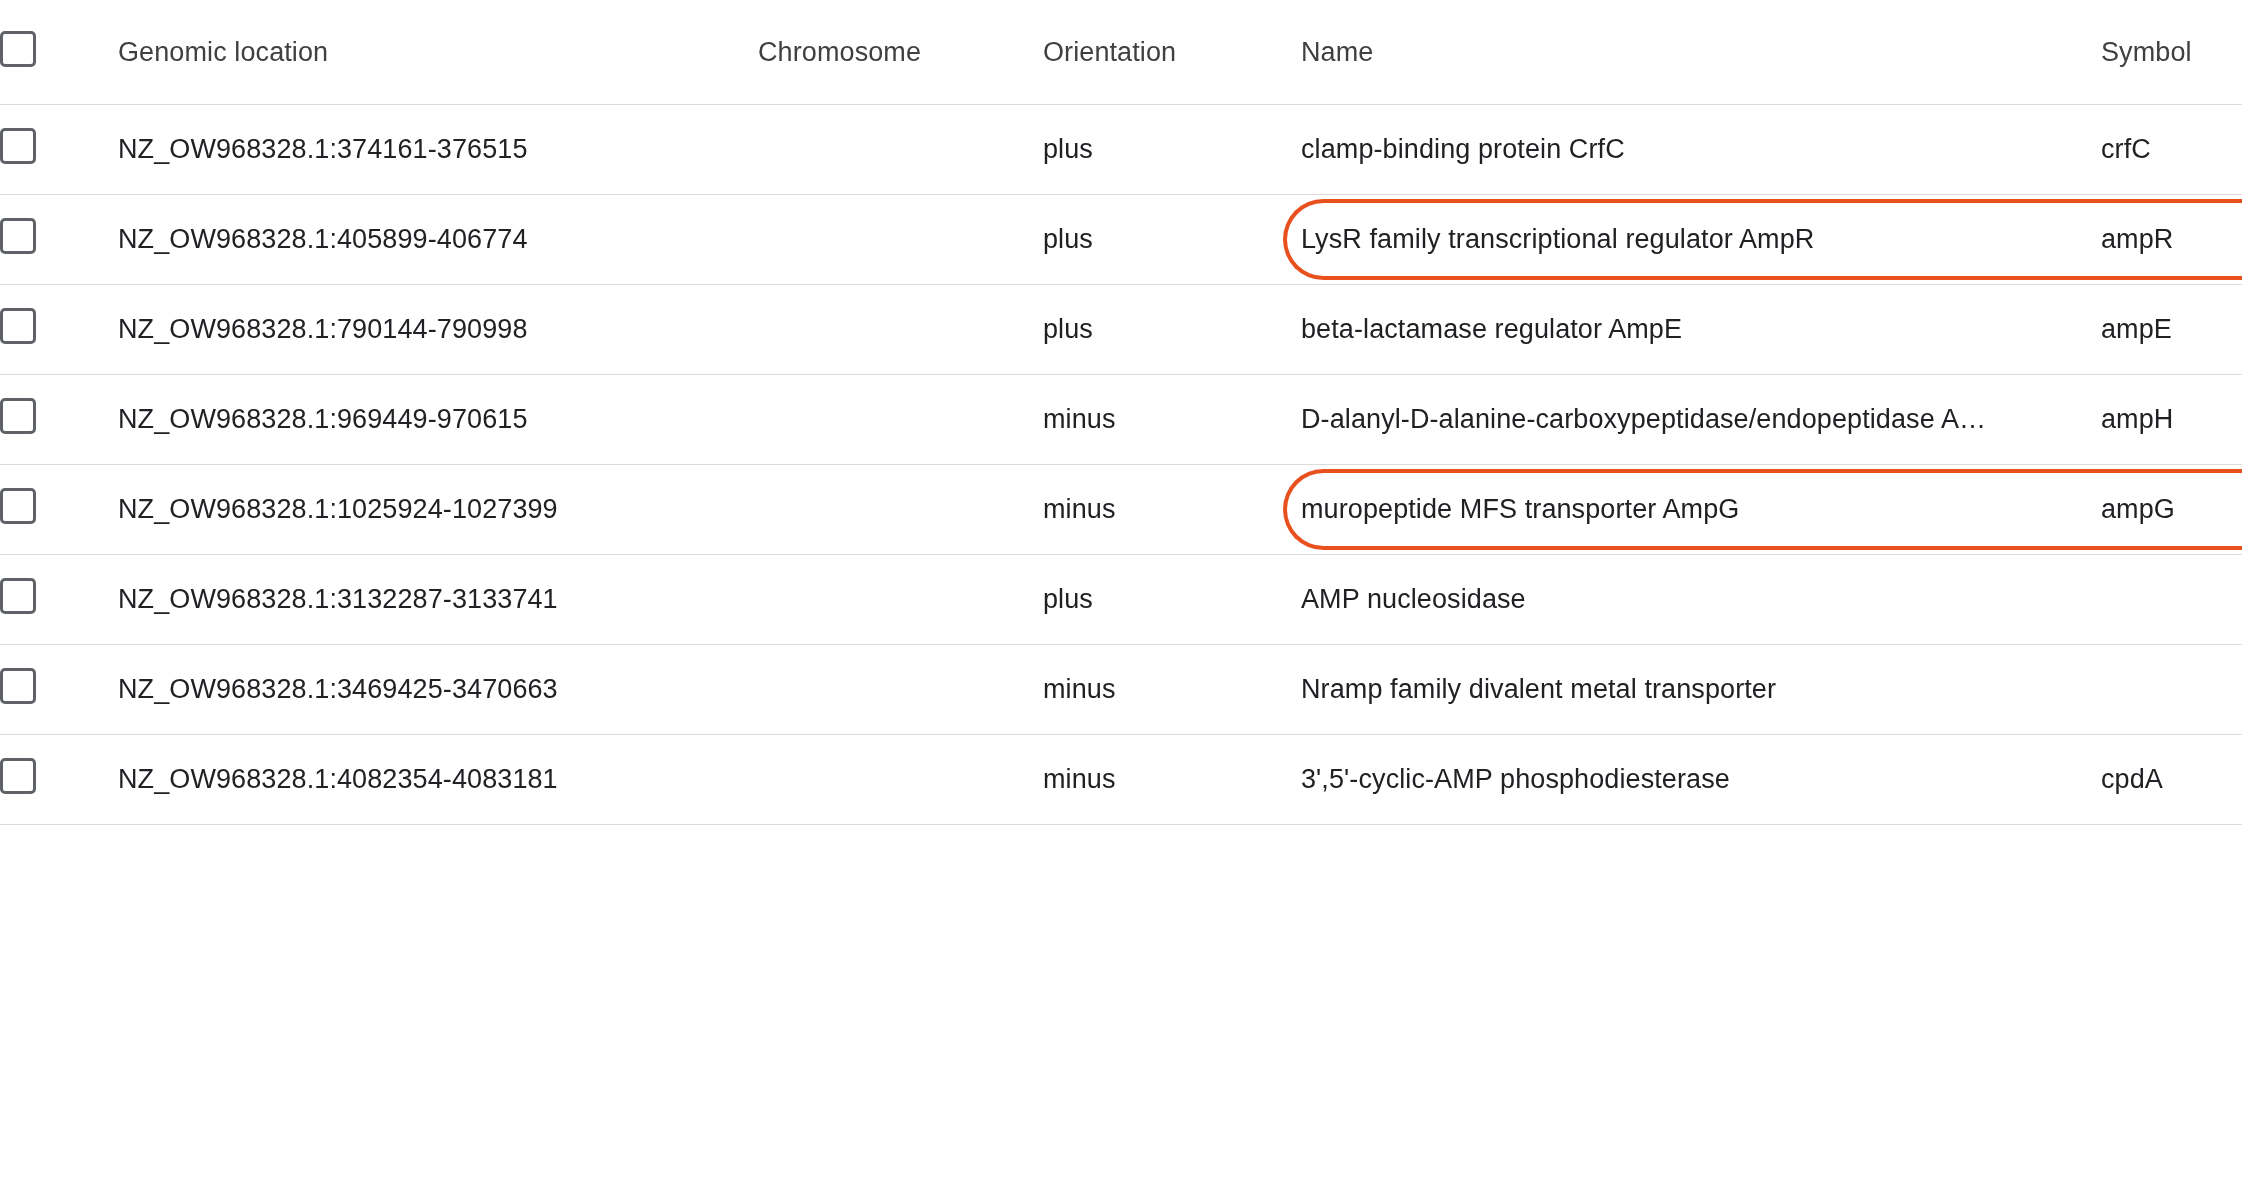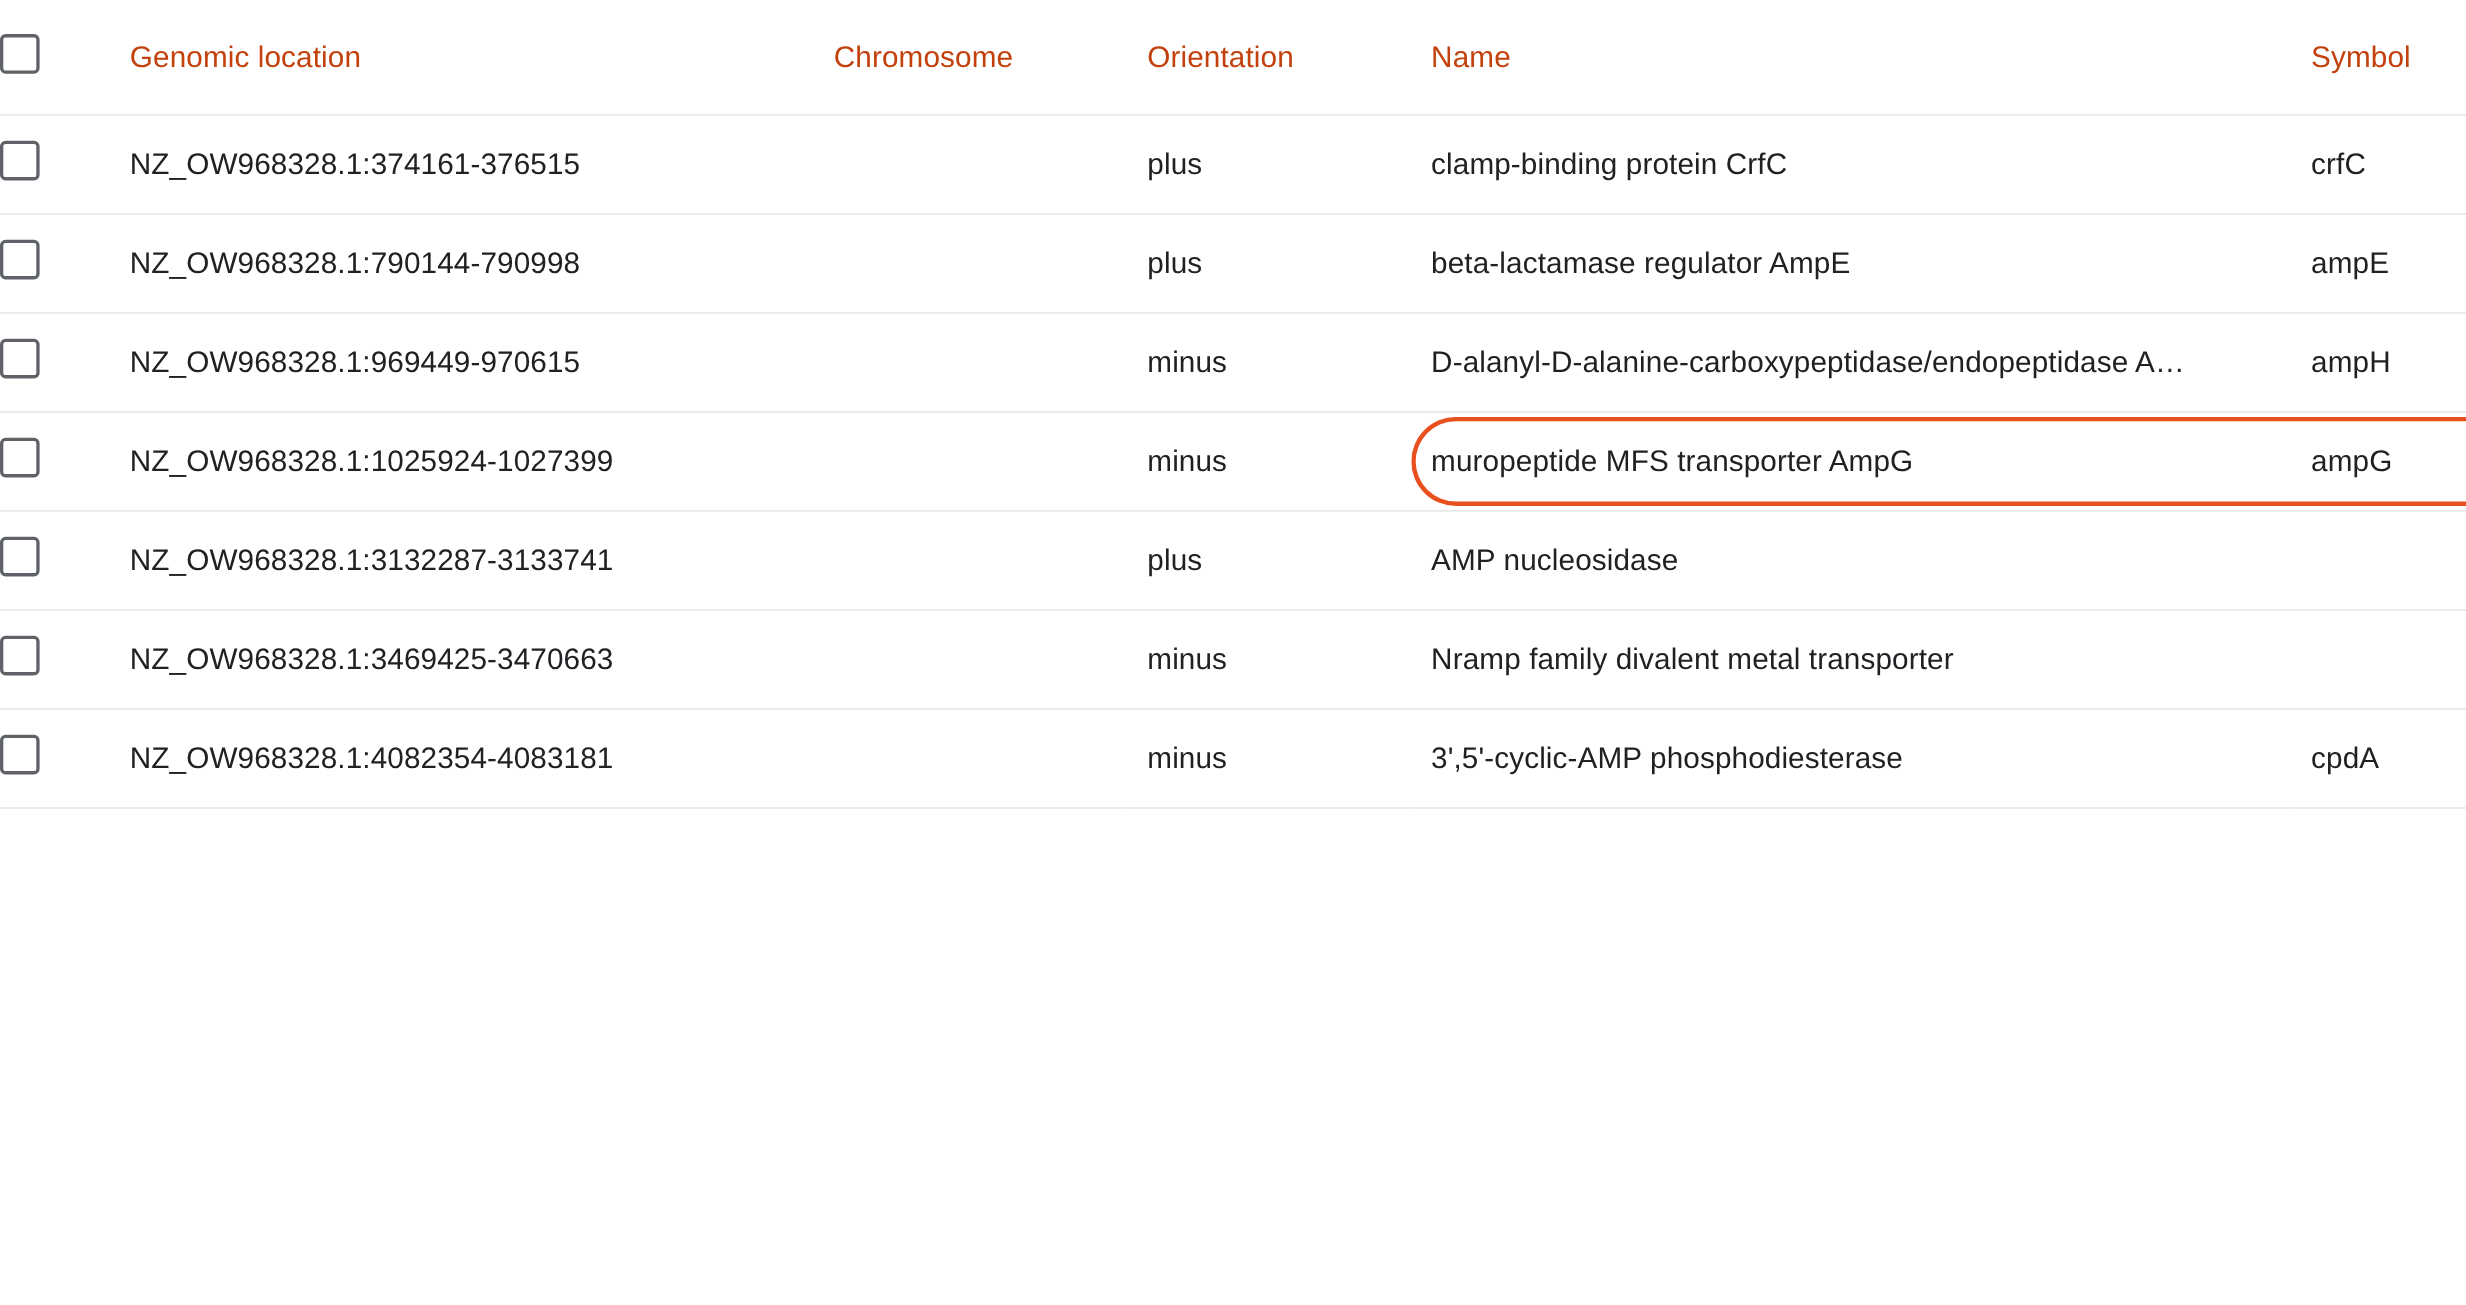--- a/index.html
+++ b/index.html
@@ -33,21 +33,21 @@
     border-bottom: 1px solid #dcdcdc;
     padding: 0;
     text-align: left;
     vertical-align: middle;
     font-weight: normal;
   }
 
   .gene-table thead th {
     height: 104px;
     font-size: 27px;
-    color: #c2410c;
+    color: #404040;
     letter-spacing: 0.1px;
   }
 
   .gene-table tbody td {
     height: 89px;
     font-size: 27px;
     color: #202124;
     letter-spacing: 0.1px;
   }
 
@@ -159,20 +159,38 @@
           <span class="txt cell-pad">plus</span>
         </td>
       <td class="name-cell">
           <span class="txt cell-pad">clamp-binding protein CrfC</span>
         </td>
       <td class="symbol-cell">
           <span class="txt cell-pad">crfC</span>
         </td>
     </tr>
 
+    <tr class="highlight">
+      <td class="check-cell"><span class="checkbox"></span></td>
+      <td>
+          <span class="txt cell-pad">NZ_OW968328.1:405899-406774</span>
+        </td>
+      <td>
+          <span class="txt cell-pad"></span>
+        </td>
+      <td>
+          <span class="txt cell-pad">plus</span>
+        </td>
+      <td class="name-cell">
+          <span class="txt cell-pad">LysR family transcriptional regulator AmpR</span>
+        </td>
+      <td class="symbol-cell">
+          <span class="txt cell-pad">ampR</span>
+        </td>
+    </tr>
 
 
     <tr>
       <td class="check-cell"><span class="checkbox"></span></td>
       <td>
           <span class="txt cell-pad">NZ_OW968328.1:790144-790998</span>
         </td>
       <td>
           <span class="txt cell-pad"></span>
         </td>

